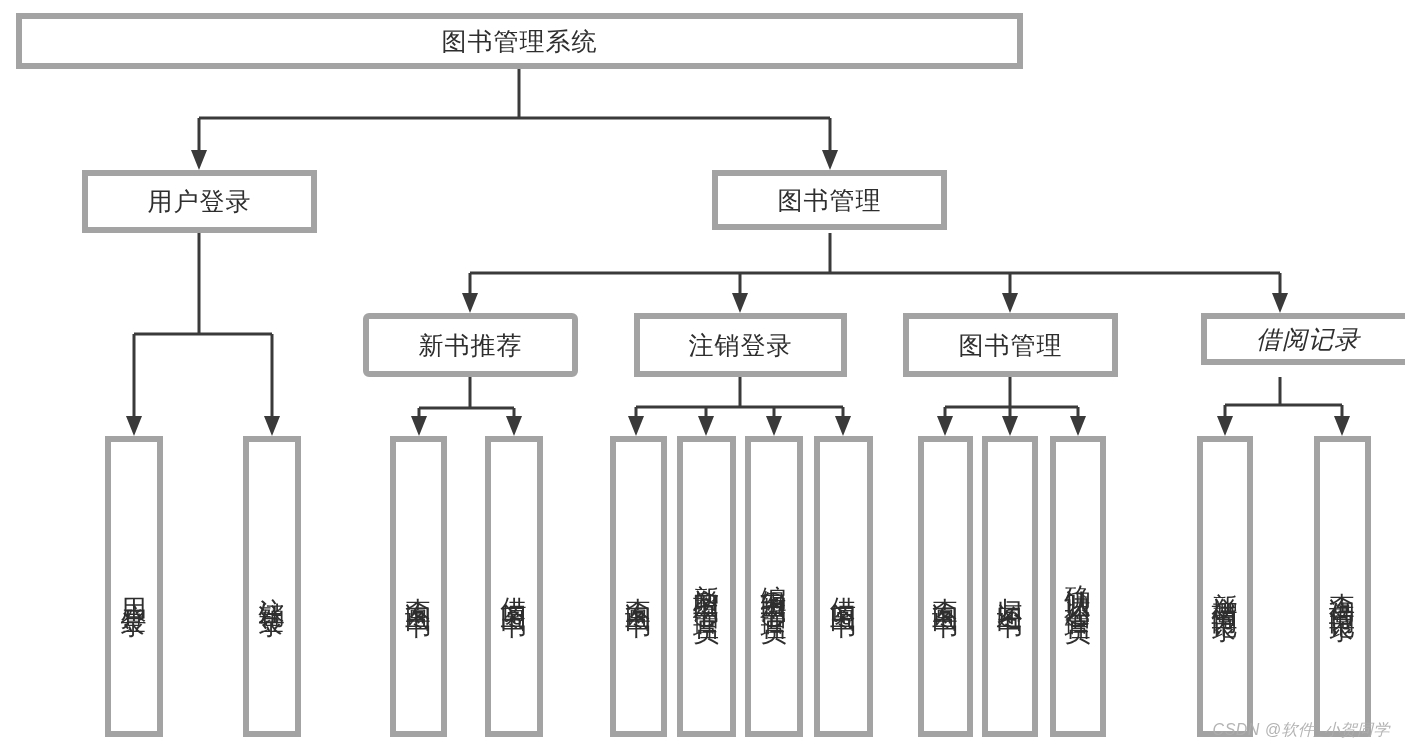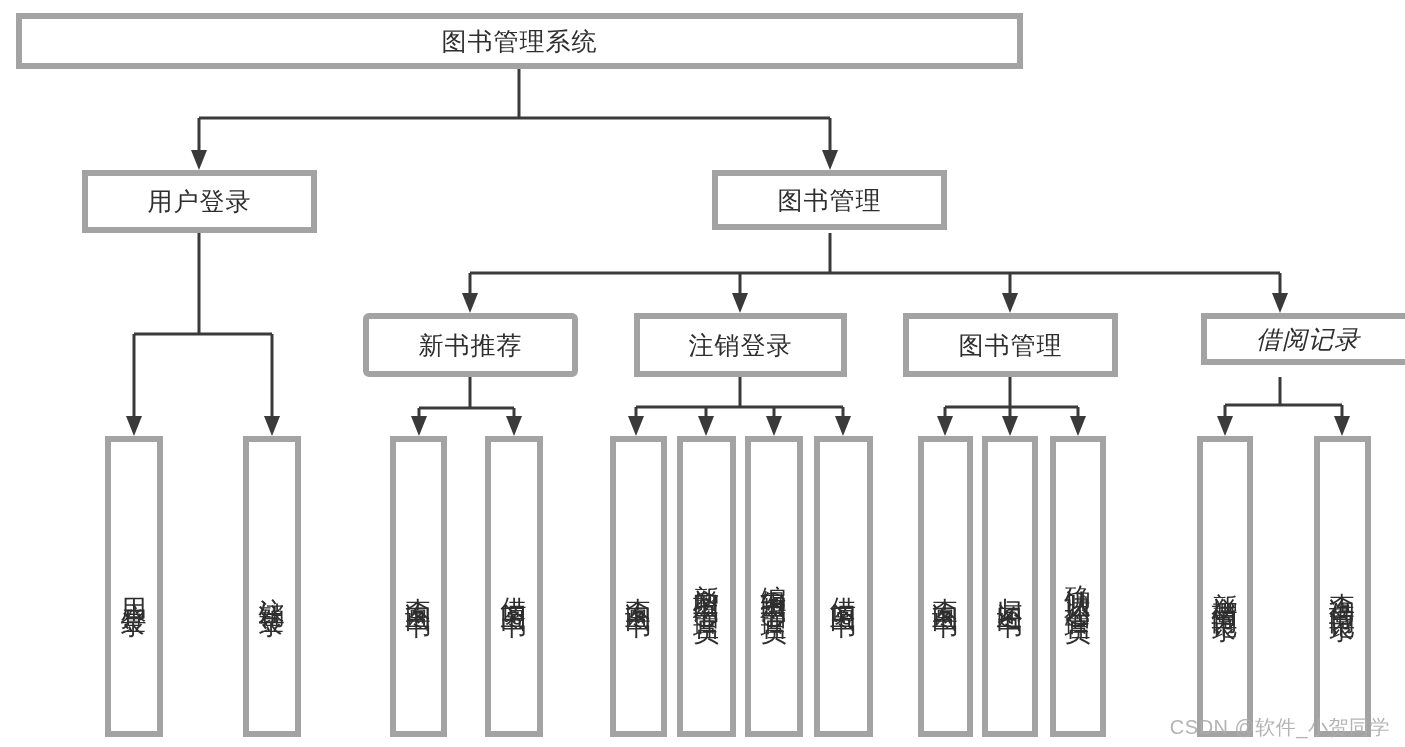--- a/index.html
+++ b/index.html
@@ -38,25 +38,26 @@
     text-orientation: mixed;
     font-size: 26px;
     line-height: 1;
     letter-spacing: 5px;
     white-space: nowrap;
   }
   .watermark {
     position: absolute;
     right: 15px;
     bottom: 6px;
-    font-size: 20px;
+    font-size: 16px;
     letter-spacing: 0.5px;
     color: rgba(173,173,173,0.92);
     z-index: 5;
     white-space: nowrap;
+    font-style: italic;
   }
 </style>
 </head>
 <body>
 
 <div class="canvas">
 
   <svg class="connectors" viewBox="0 0 1405 747" xmlns="http://www.w3.org/2000/svg">
     <g stroke="#3a3a3a" stroke-width="3" fill="none">
       <path d="M519 69 V118 M199 118 H830 M199 118 V154 M830 118 V154"></path>

